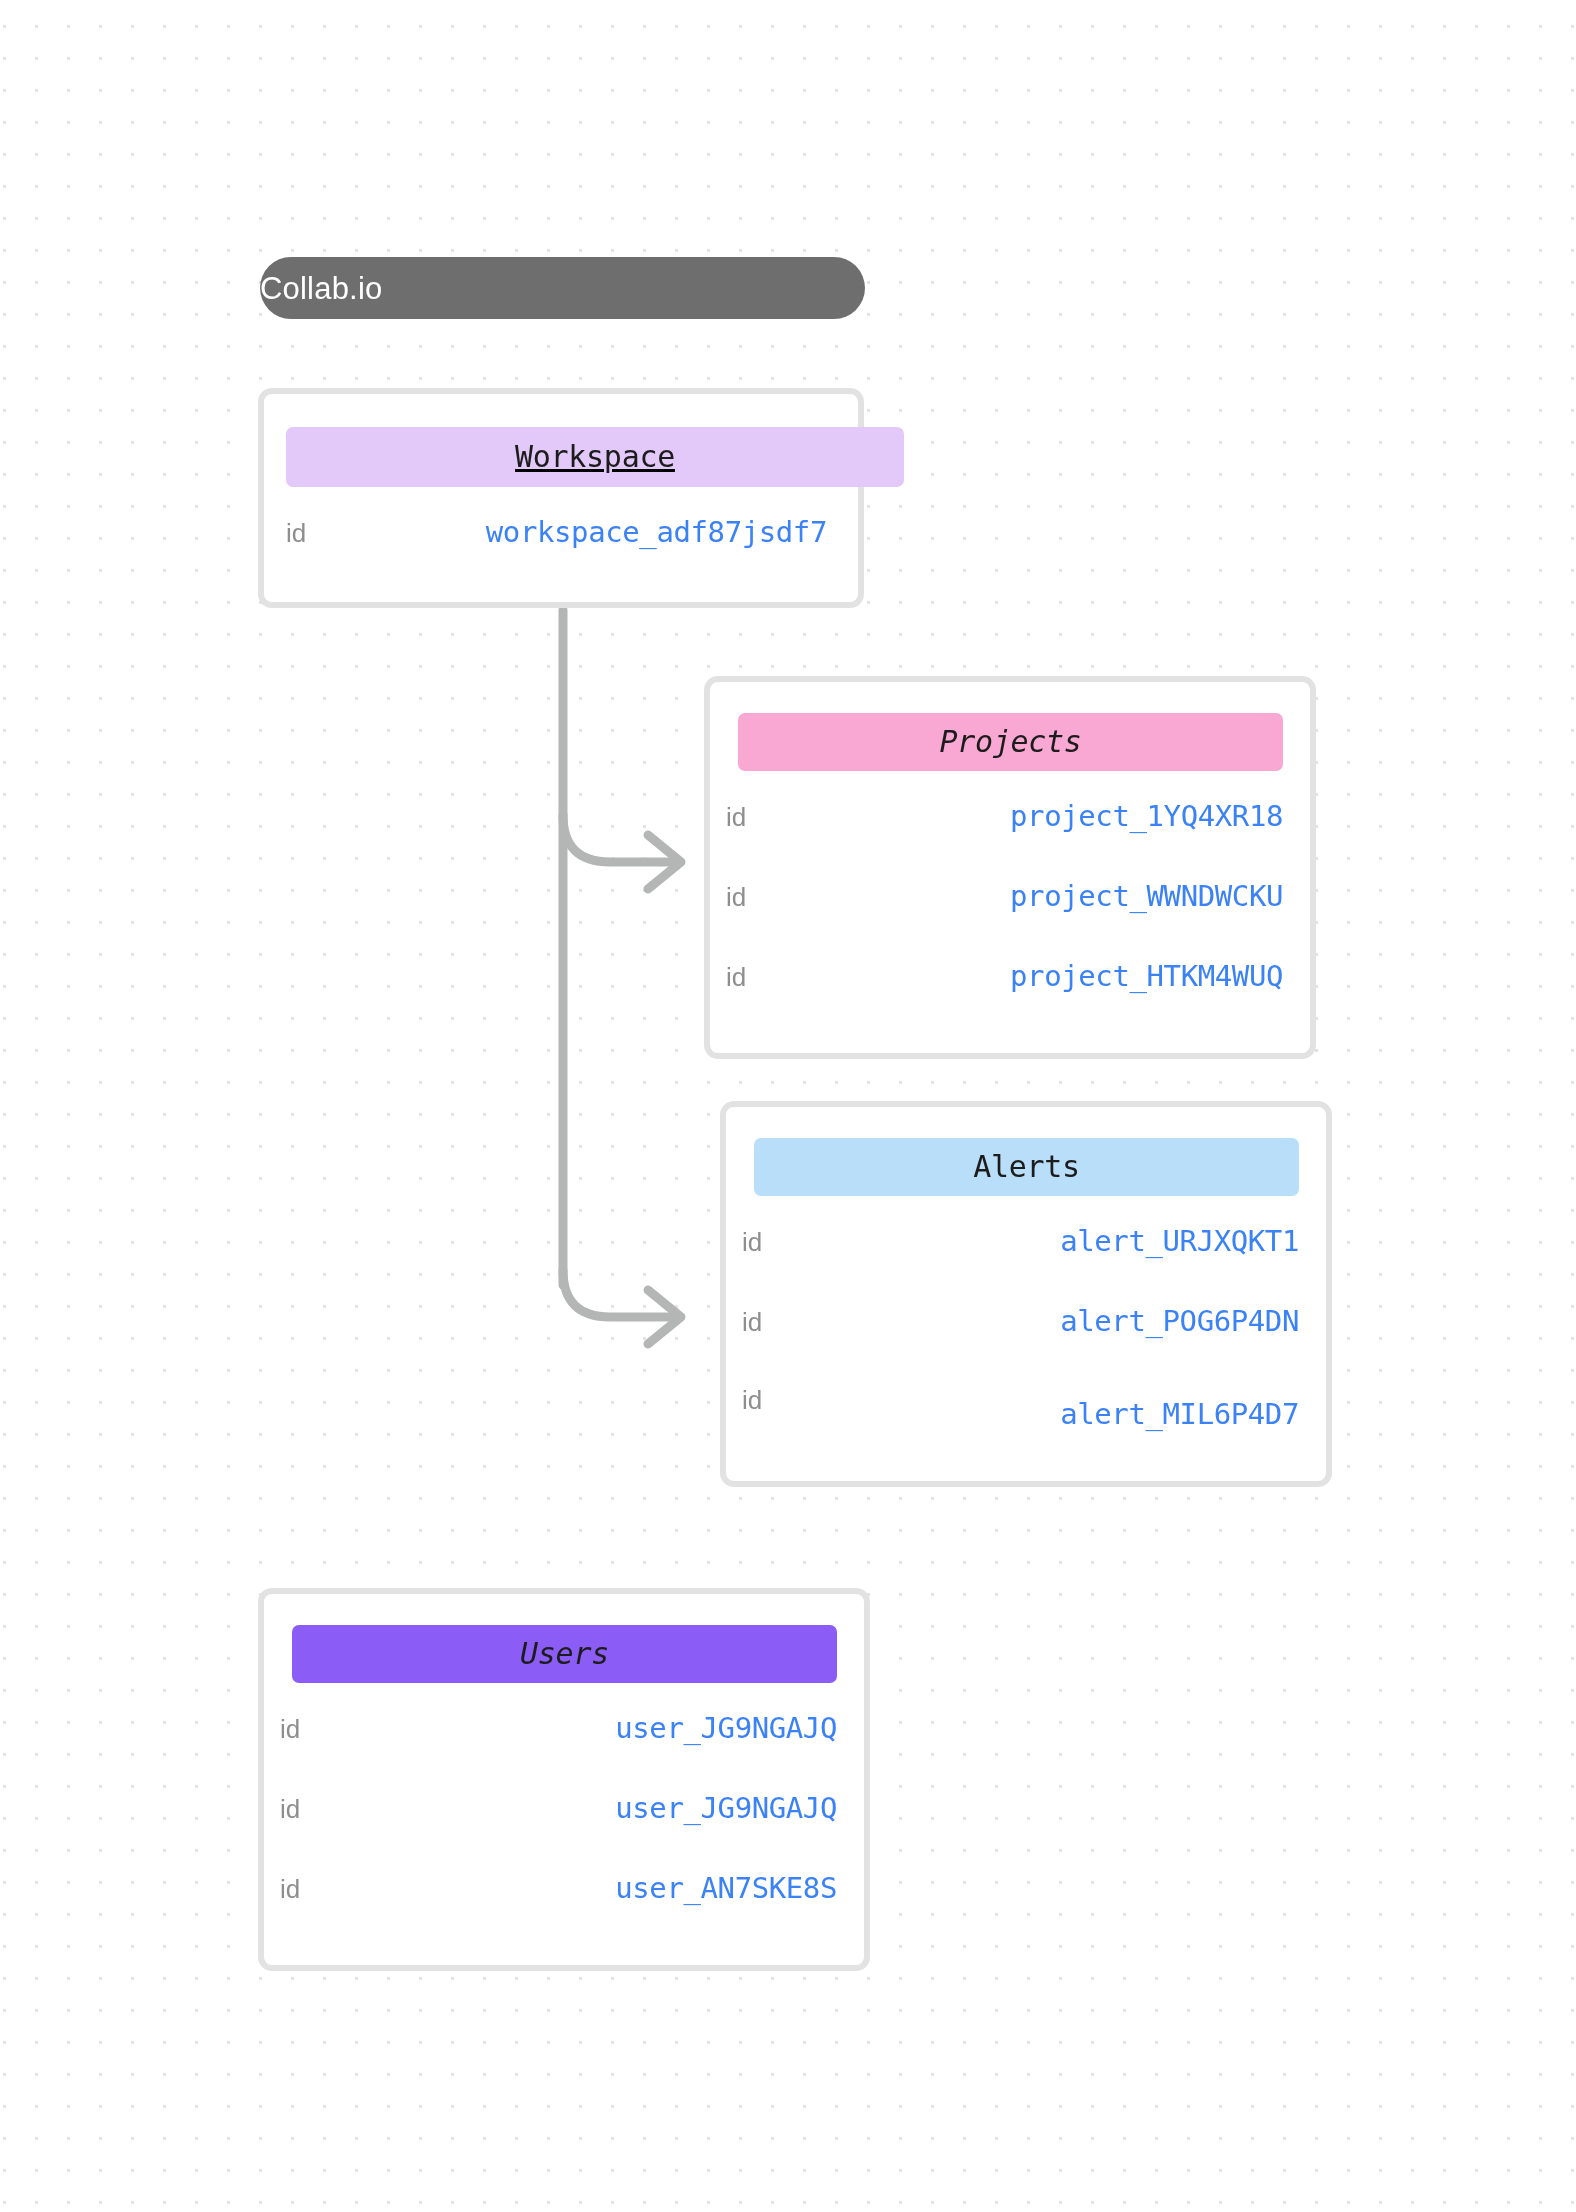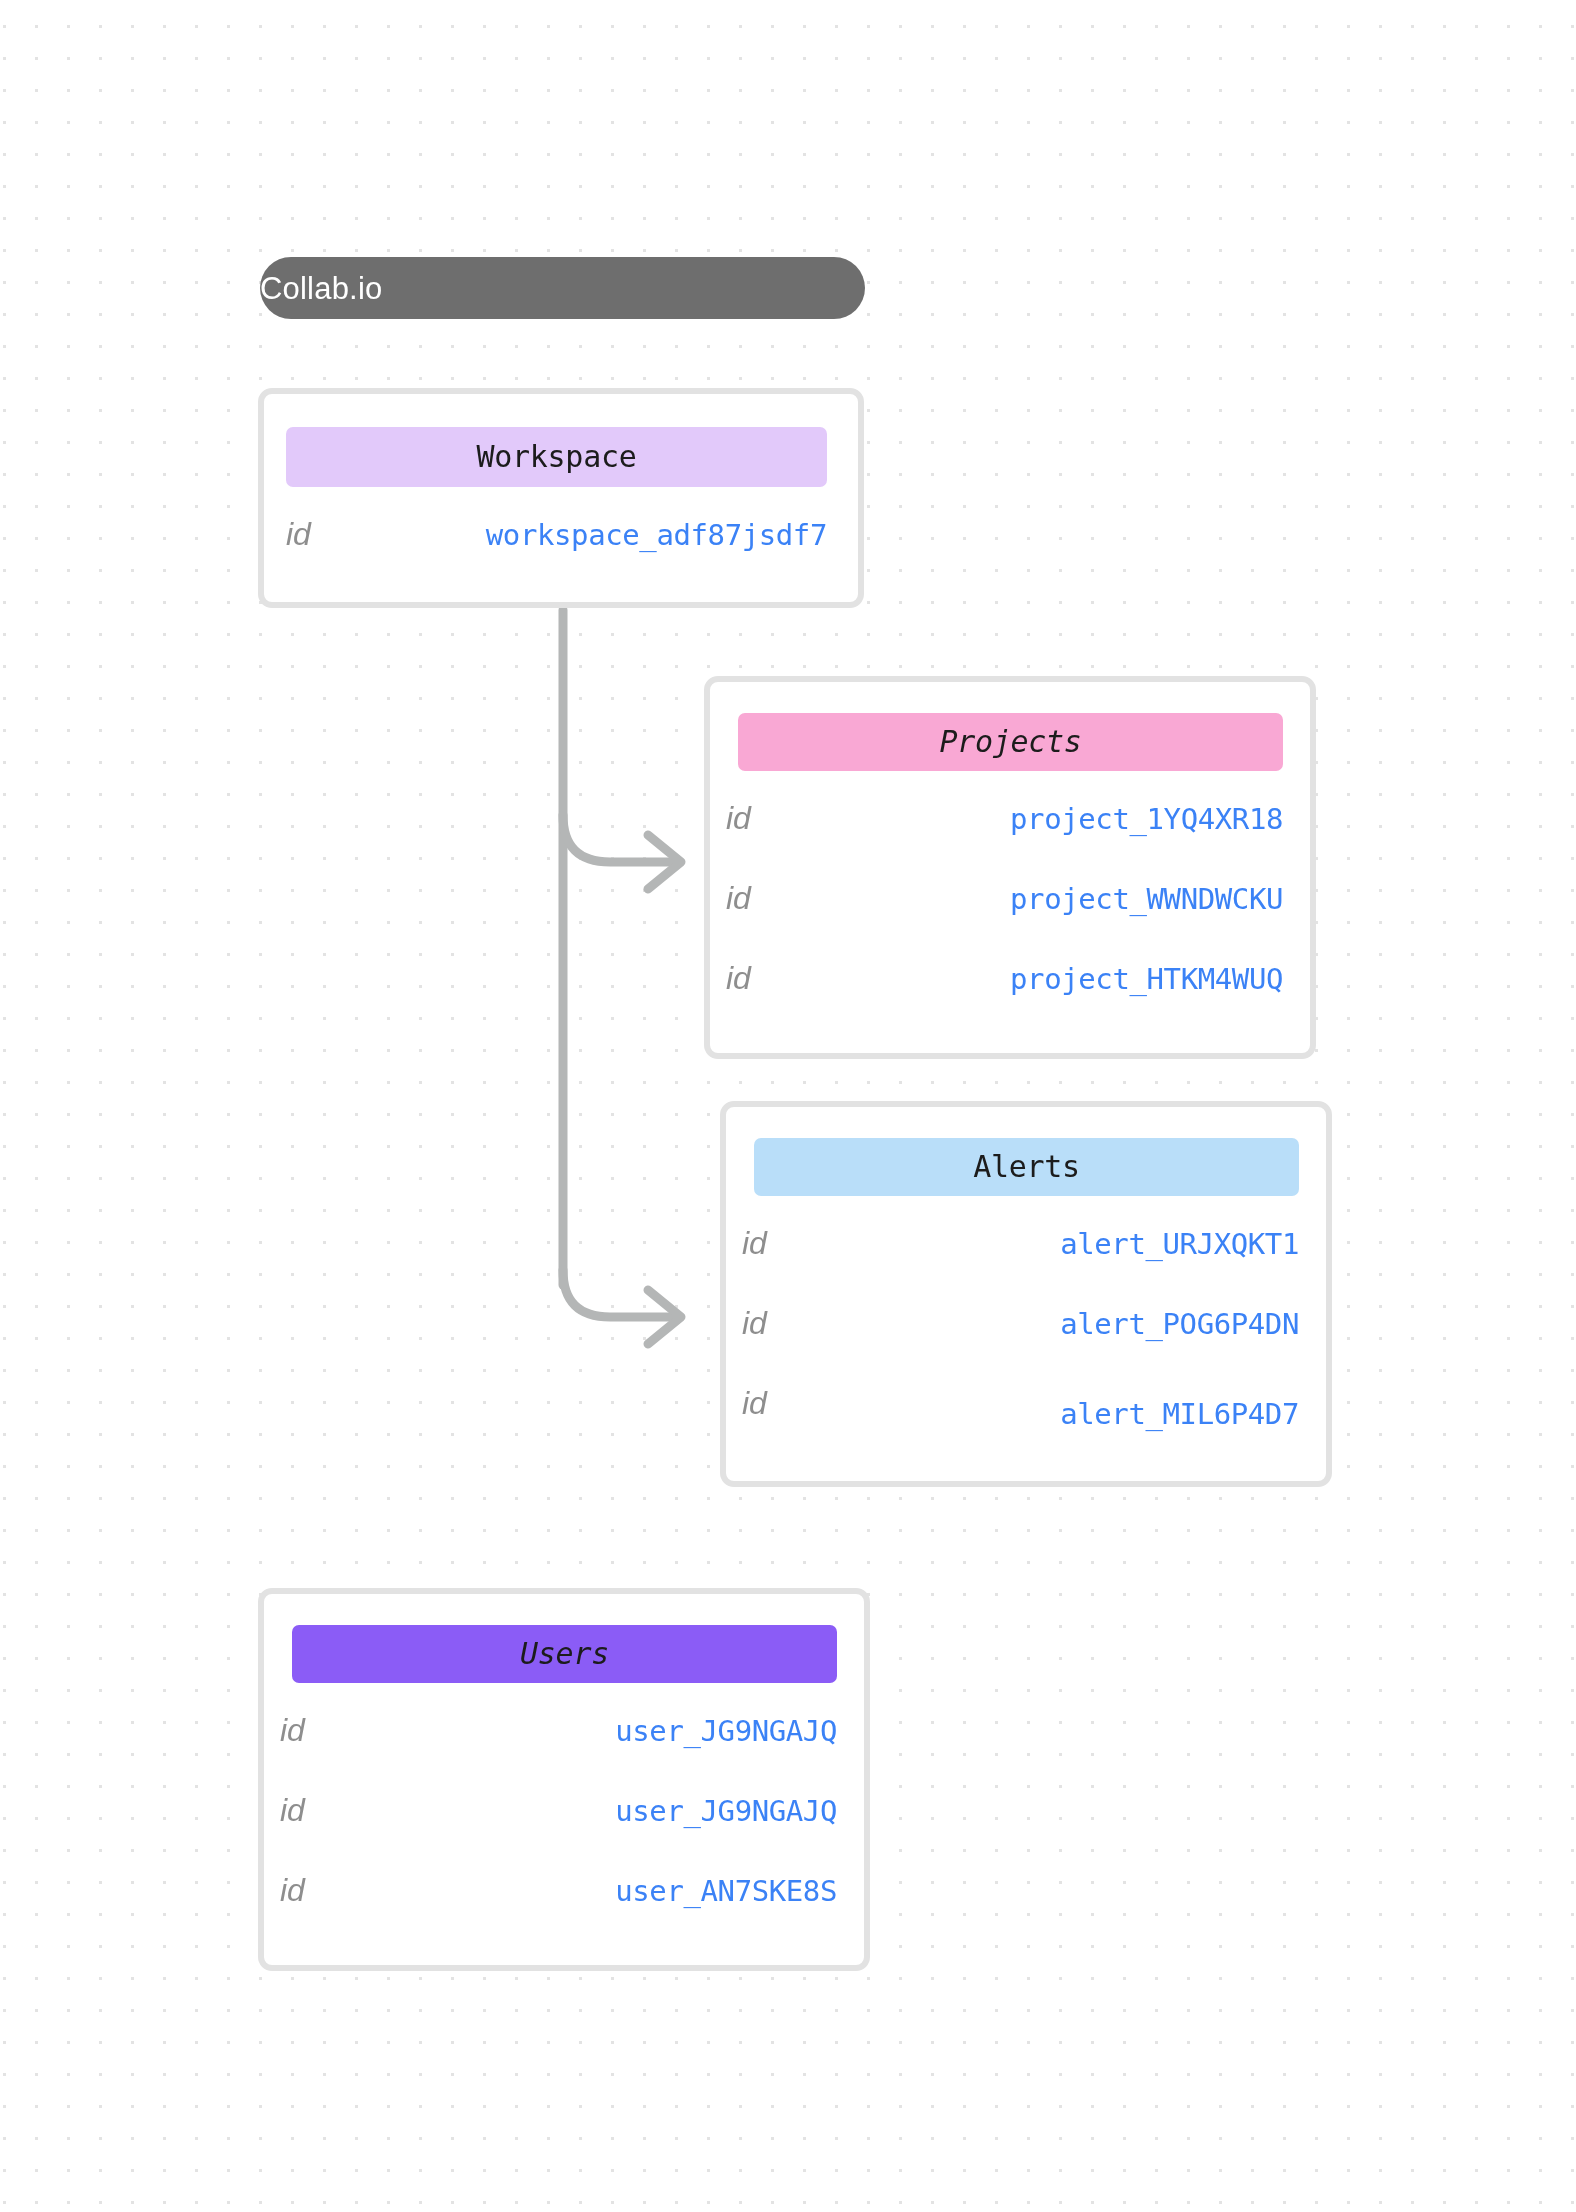--- a/index.html
+++ b/index.html
@@ -66,25 +66,24 @@
   }
   .row {
     position: absolute;
     display: flex;
     align-items: baseline;
     justify-content: space-between;
     box-sizing: border-box;
   }
   .row .key {
     font-family: "Liberation Sans", sans-serif;
-    font-size: 32px;
+    font-size: 26px;
     color: #8e8e8e;
     line-height: 1;
     white-space: nowrap;
-    font-style: italic;
   }
   .row .val {
     font-family: "DejaVu Sans Mono", monospace;
     font-size: 29px;
     color: #3b82f6;
     line-height: 1;
     white-space: nowrap;
     letter-spacing: -0.4px;
   }
 
@@ -111,21 +110,21 @@
 
     <path d="M 563 1270 Q 563 1317 610 1317 L 680 1317" fill="none" stroke="#b4b6b6" stroke-width="9" stroke-linecap="round" stroke-linejoin="round"></path>
     <path d="M 648 1290 L 681 1317 L 648 1344" fill="none" stroke="#b4b6b6" stroke-width="9" stroke-linecap="round" stroke-linejoin="round"></path>
   </svg>
 
   <div id="title-pill">
     <span class="title-text">Collab.io</span>
   </div>
 
   <div class="entity-card" style="left:258px; top:388px; width:606px; height:220px;">
-    <div class="chip" style="left:22px; top:33px; width:541px; height:60px; background:#e2c9fa;">
+    <div class="chip" style="left:22px; top:33px; width:618px; height:60px; background:#e2c9fa;text-decoration:underline;">
       <span class="chip-text">Workspace</span>
     </div>
     <div class="row" style="left:22px; top:124px; width:541px; height:34px;">
       <span class="key">id</span>
       <span class="val">workspace_adf87jsdf7</span>
     </div>
   </div>
 
   <div class="entity-card" style="left:704px; top:676px; width:612px; height:383px;">
     <div class="chip" style="left:28px; top:31px; width:545px; height:58px; background:#f9a8d4;font-style:italic;">

